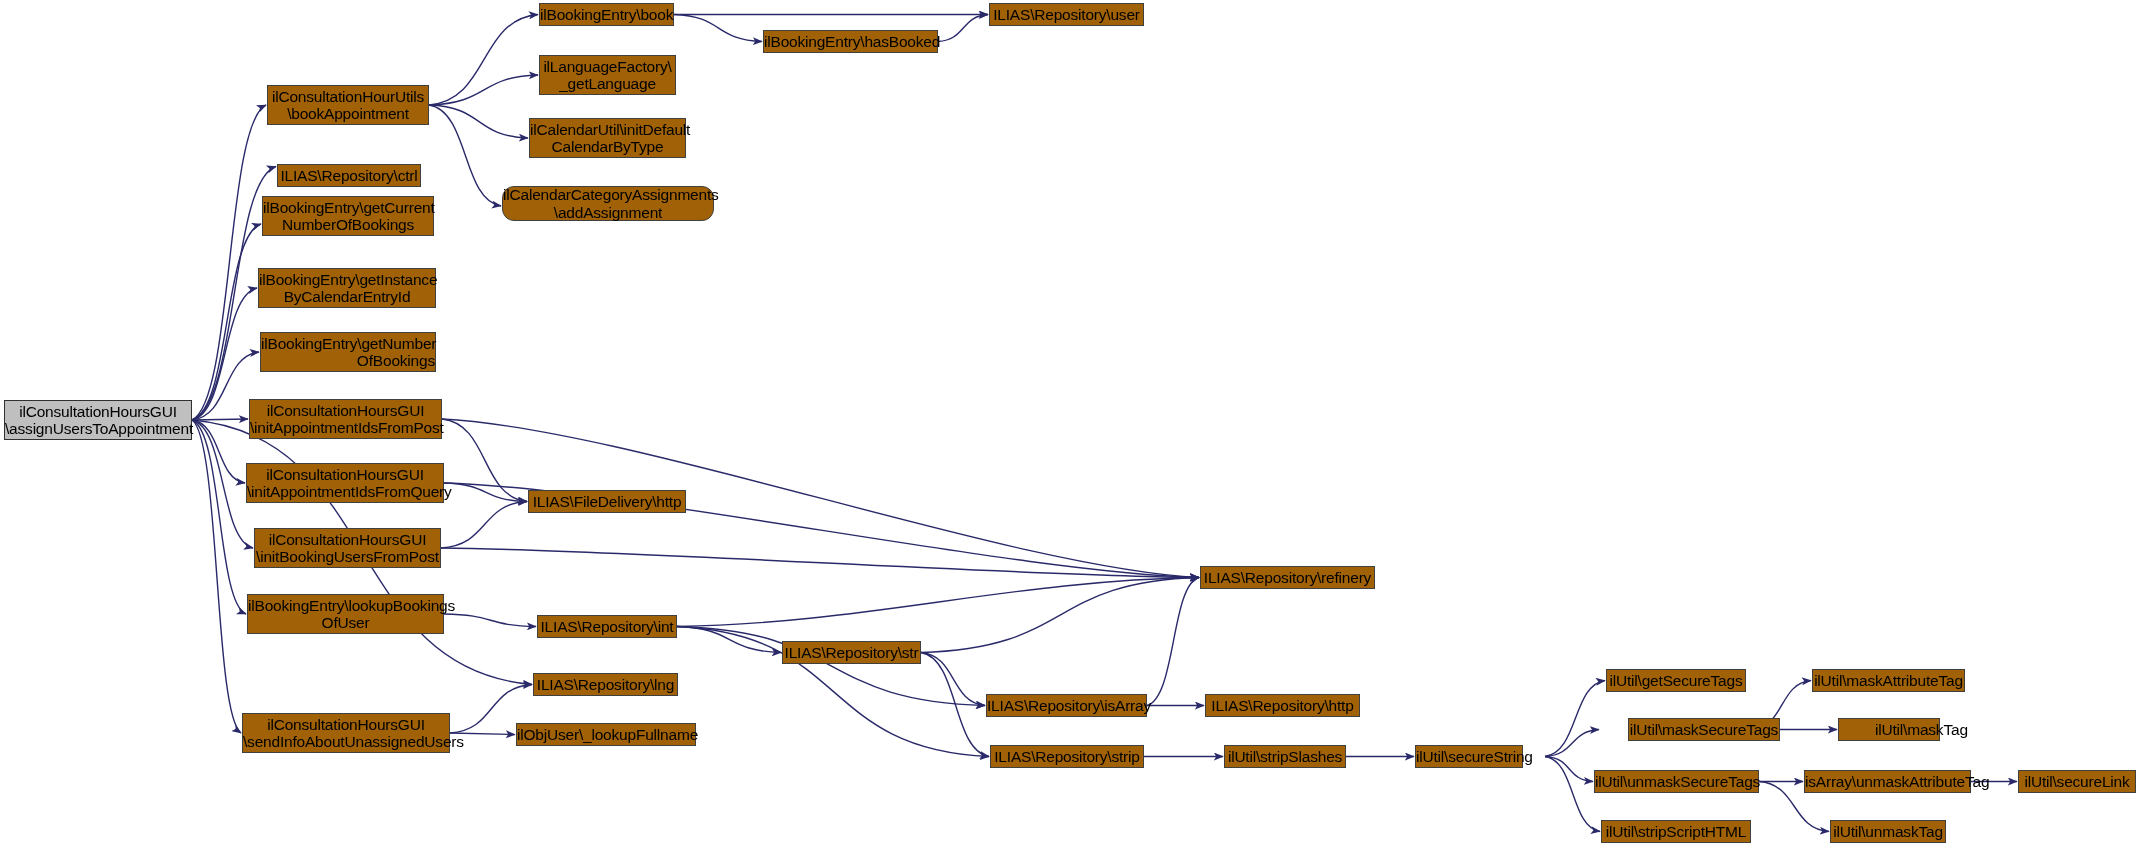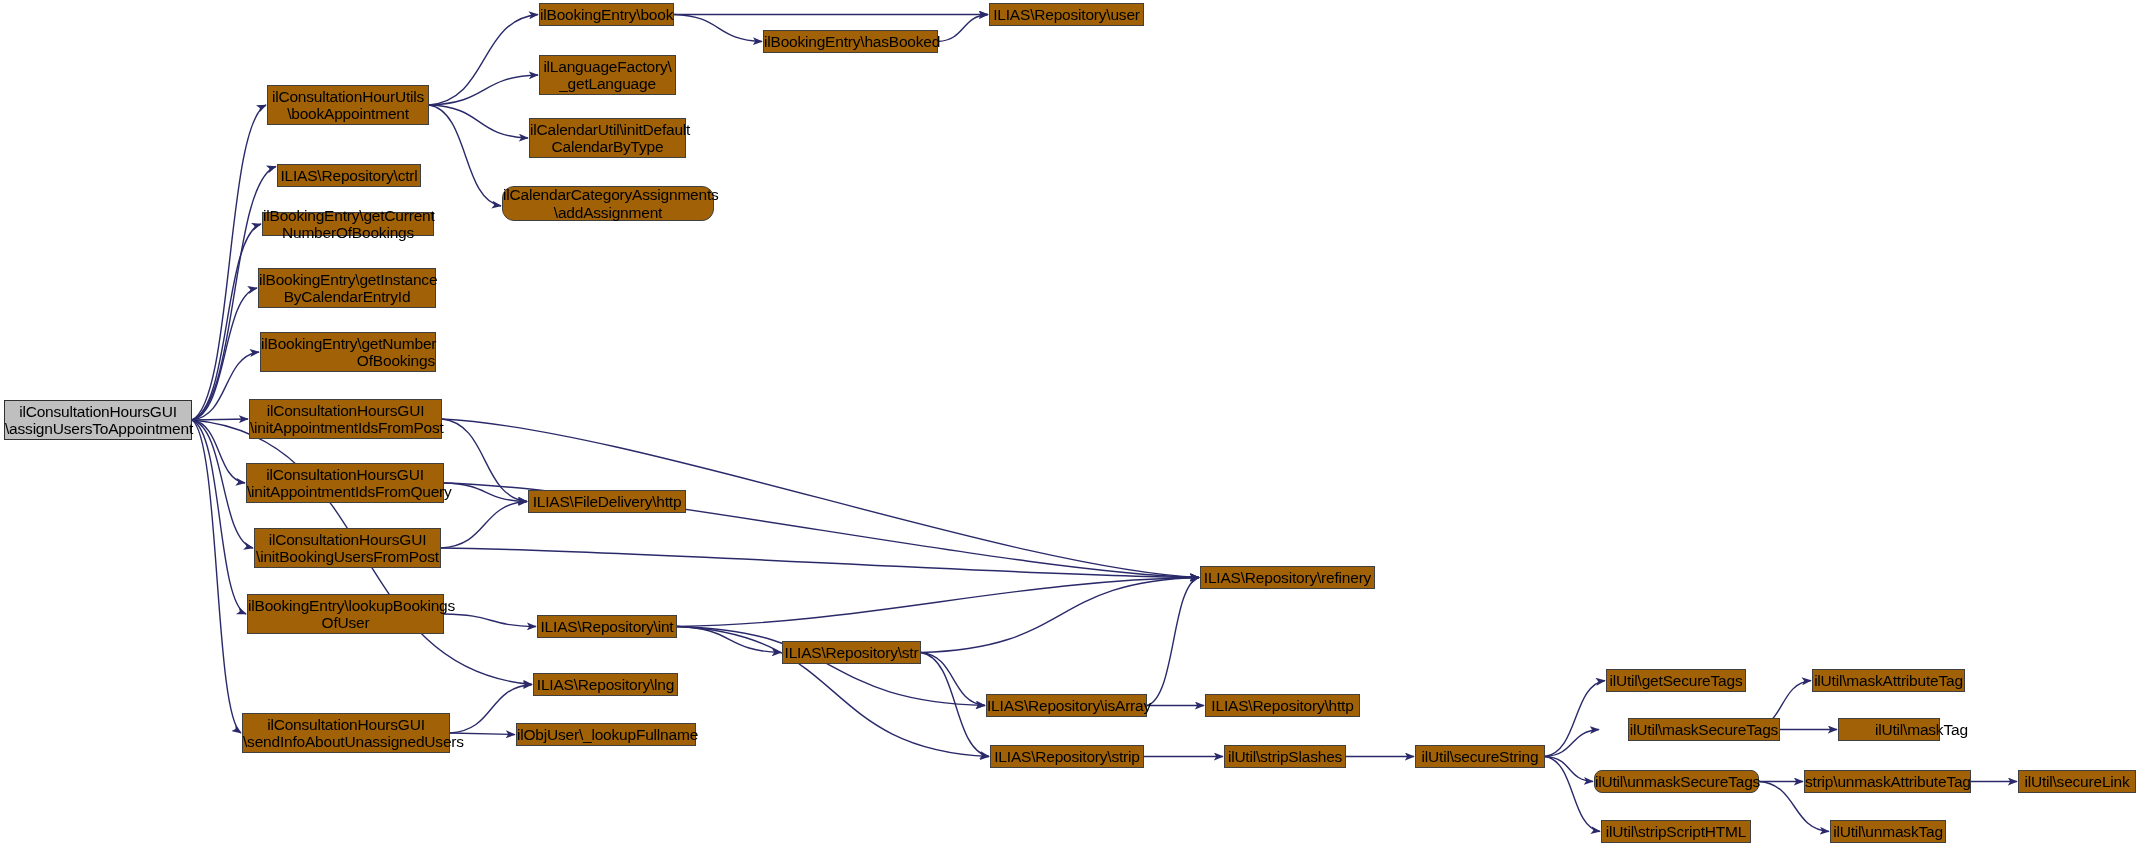--- a/index.html
+++ b/index.html
@@ -105,21 +105,21 @@
       <div class="node" style="left: 539px; top: 3px; width: 135px; height: 23px;"><span class="node-label">ilBookingEntry\book</span></div>
       <div class="node" style="left: 763px; top: 30px; width: 175px; height: 23px;"><span class="node-label">ilBookingEntry\hasBooked</span></div>
       <div class="node" style="left: 989px; top: 3px; width: 155px; height: 23px;"><span class="node-label">ILIAS\Repository\user</span></div>
       <div class="node" style="left: 539px; top: 55px; width: 137px; height: 40px;"><span class="node-label">ilLanguageFactory\
 _getLanguage</span></div>
       <div class="node" style="left: 529px; top: 118px; width: 157px; height: 40px;"><span class="node-label">ilCalendarUtil\initDefault
 CalendarByType</span></div>
       <div class="node" style="left: 502px; top: 186px; width: 212px; height: 35px; border-radius: 12px;"><span class="node-label">ilCalendarCategoryAssignments
 \addAssignment</span></div>
       <div class="node" style="left: 277px; top: 164px; width: 144px; height: 23px;"><span class="node-label">ILIAS\Repository\ctrl</span></div>
-      <div class="node" style="left: 262px; top: 212px; width: 172px; height: 24px;"><span class="node-label">ilBookingEntry\getCurrent
+      <div class="node" style="left: 262px; top: 196px; width: 172px; height: 40px;"><span class="node-label">ilBookingEntry\getCurrent
 NumberOfBookings</span></div>
       <div class="node" style="left: 258px; top: 268px; width: 178px; height: 40px;"><span class="node-label">ilBookingEntry\getInstance
 ByCalendarEntryId</span></div>
       <div class="node" style="left: 260px; top: 332px; width: 176px; height: 40px; text-align: right;"><span class="node-label">ilBookingEntry\getNumber
 OfBookings</span></div>
       <div class="node" style="left: 249px; top: 399px; width: 193px; height: 40px;"><span class="node-label">ilConsultationHoursGUI
 \initAppointmentIdsFromPost</span></div>
       <div class="node" style="left: 246px; top: 463px; width: 198px; height: 40px;"><span class="node-label">ilConsultationHoursGUI
 \initAppointmentIdsFromQuery</span></div>
       <div class="node" style="left: 254px; top: 528px; width: 187px; height: 40px;"><span class="node-label">ilConsultationHoursGUI
@@ -131,24 +131,24 @@
       <div class="node" style="left: 528px; top: 490px; width: 158px; height: 23px;"><span class="node-label">ILIAS\FileDelivery\http</span></div>
       <div class="node" style="left: 537px; top: 615px; width: 140px; height: 23px;"><span class="node-label">ILIAS\Repository\int</span></div>
       <div class="node" style="left: 533px; top: 673px; width: 145px; height: 23px;"><span class="node-label">ILIAS\Repository\lng</span></div>
       <div class="node" style="left: 516px; top: 723px; width: 180px; height: 23px;"><span class="node-label">ilObjUser\_lookupFullname</span></div>
       <div class="node" style="left: 782px; top: 641px; width: 139px; height: 23px;"><span class="node-label">ILIAS\Repository\str</span></div>
       <div class="node" style="left: 986px; top: 694px; width: 161px; height: 23px;"><span class="node-label">ILIAS\Repository\isArray</span></div>
       <div class="node" style="left: 1205px; top: 694px; width: 155px; height: 23px;"><span class="node-label">ILIAS\Repository\http</span></div>
       <div class="node" style="left: 990px; top: 745px; width: 154px; height: 23px;"><span class="node-label">ILIAS\Repository\strip</span></div>
       <div class="node" style="left: 1224px; top: 745px; width: 122px; height: 23px;"><span class="node-label">ilUtil\stripSlashes</span></div>
       <div class="node" style="left: 1200px; top: 566px; width: 175px; height: 23px;"><span class="node-label">ILIAS\Repository\refinery</span></div>
-      <div class="node" style="left: 1415px; top: 745px; width: 130px; height: 23px;"><span class="node-label">ilUtil\secureString</span></div>
+      <div class="node" style="left: 1415px; top: 745px; width: 108px; height: 23px;"><span class="node-label">ilUtil\secureString</span></div>
       <div class="node" style="left: 1606px; top: 669px; width: 140px; height: 23px;"><span class="node-label">ilUtil\getSecureTags</span></div>
       <div class="node" style="left: 1600px; top: 718px; width: 152px; height: 23px; margin-left: 28px;"><span class="node-label">ilUtil\maskSecureTags</span></div>
-      <div class="node" style="left: 1594px; top: 770px; width: 165px; height: 23px; border-radius: 8px;"><span class="node-label">ilUtil\unmaskSecureTags</span></div>
+      <div class="node" style="left: 1594px; top: 770px; width: 165px; height: 23px;"><span class="node-label">ilUtil\unmaskSecureTags</span></div>
       <div class="node" style="left: 1601px; top: 820px; width: 150px; height: 23px;"><span class="node-label">ilUtil\stripScriptHTML</span></div>
       <div class="node" style="left: 1812px; top: 669px; width: 153px; height: 23px;"><span class="node-label">ilUtil\maskAttributeTag</span></div>
       <div class="node" style="left: 1838px; top: 718px; width: 102px; height: 23px; padding-left: 36px;"><span class="node-label">ilUtil\maskTag</span></div>
-      <div class="node" style="left: 1804px; top: 770px; width: 167px; height: 23px;"><span class="node-label">strip\unmaskAttributeTag</span></div>
+      <div class="node" style="left: 1804px; top: 770px; width: 167px; height: 23px;"><span class="node-label">isArray\unmaskAttributeTag</span></div>
       <div class="node" style="left: 1830px; top: 820px; width: 116px; height: 23px;"><span class="node-label">ilUtil\unmaskTag</span></div>
       <div class="node" style="left: 2018px; top: 770px; width: 118px; height: 23px;"><span class="node-label">ilUtil\secureLink</span></div>
     </div>
 </div>
 
 </body></html>

